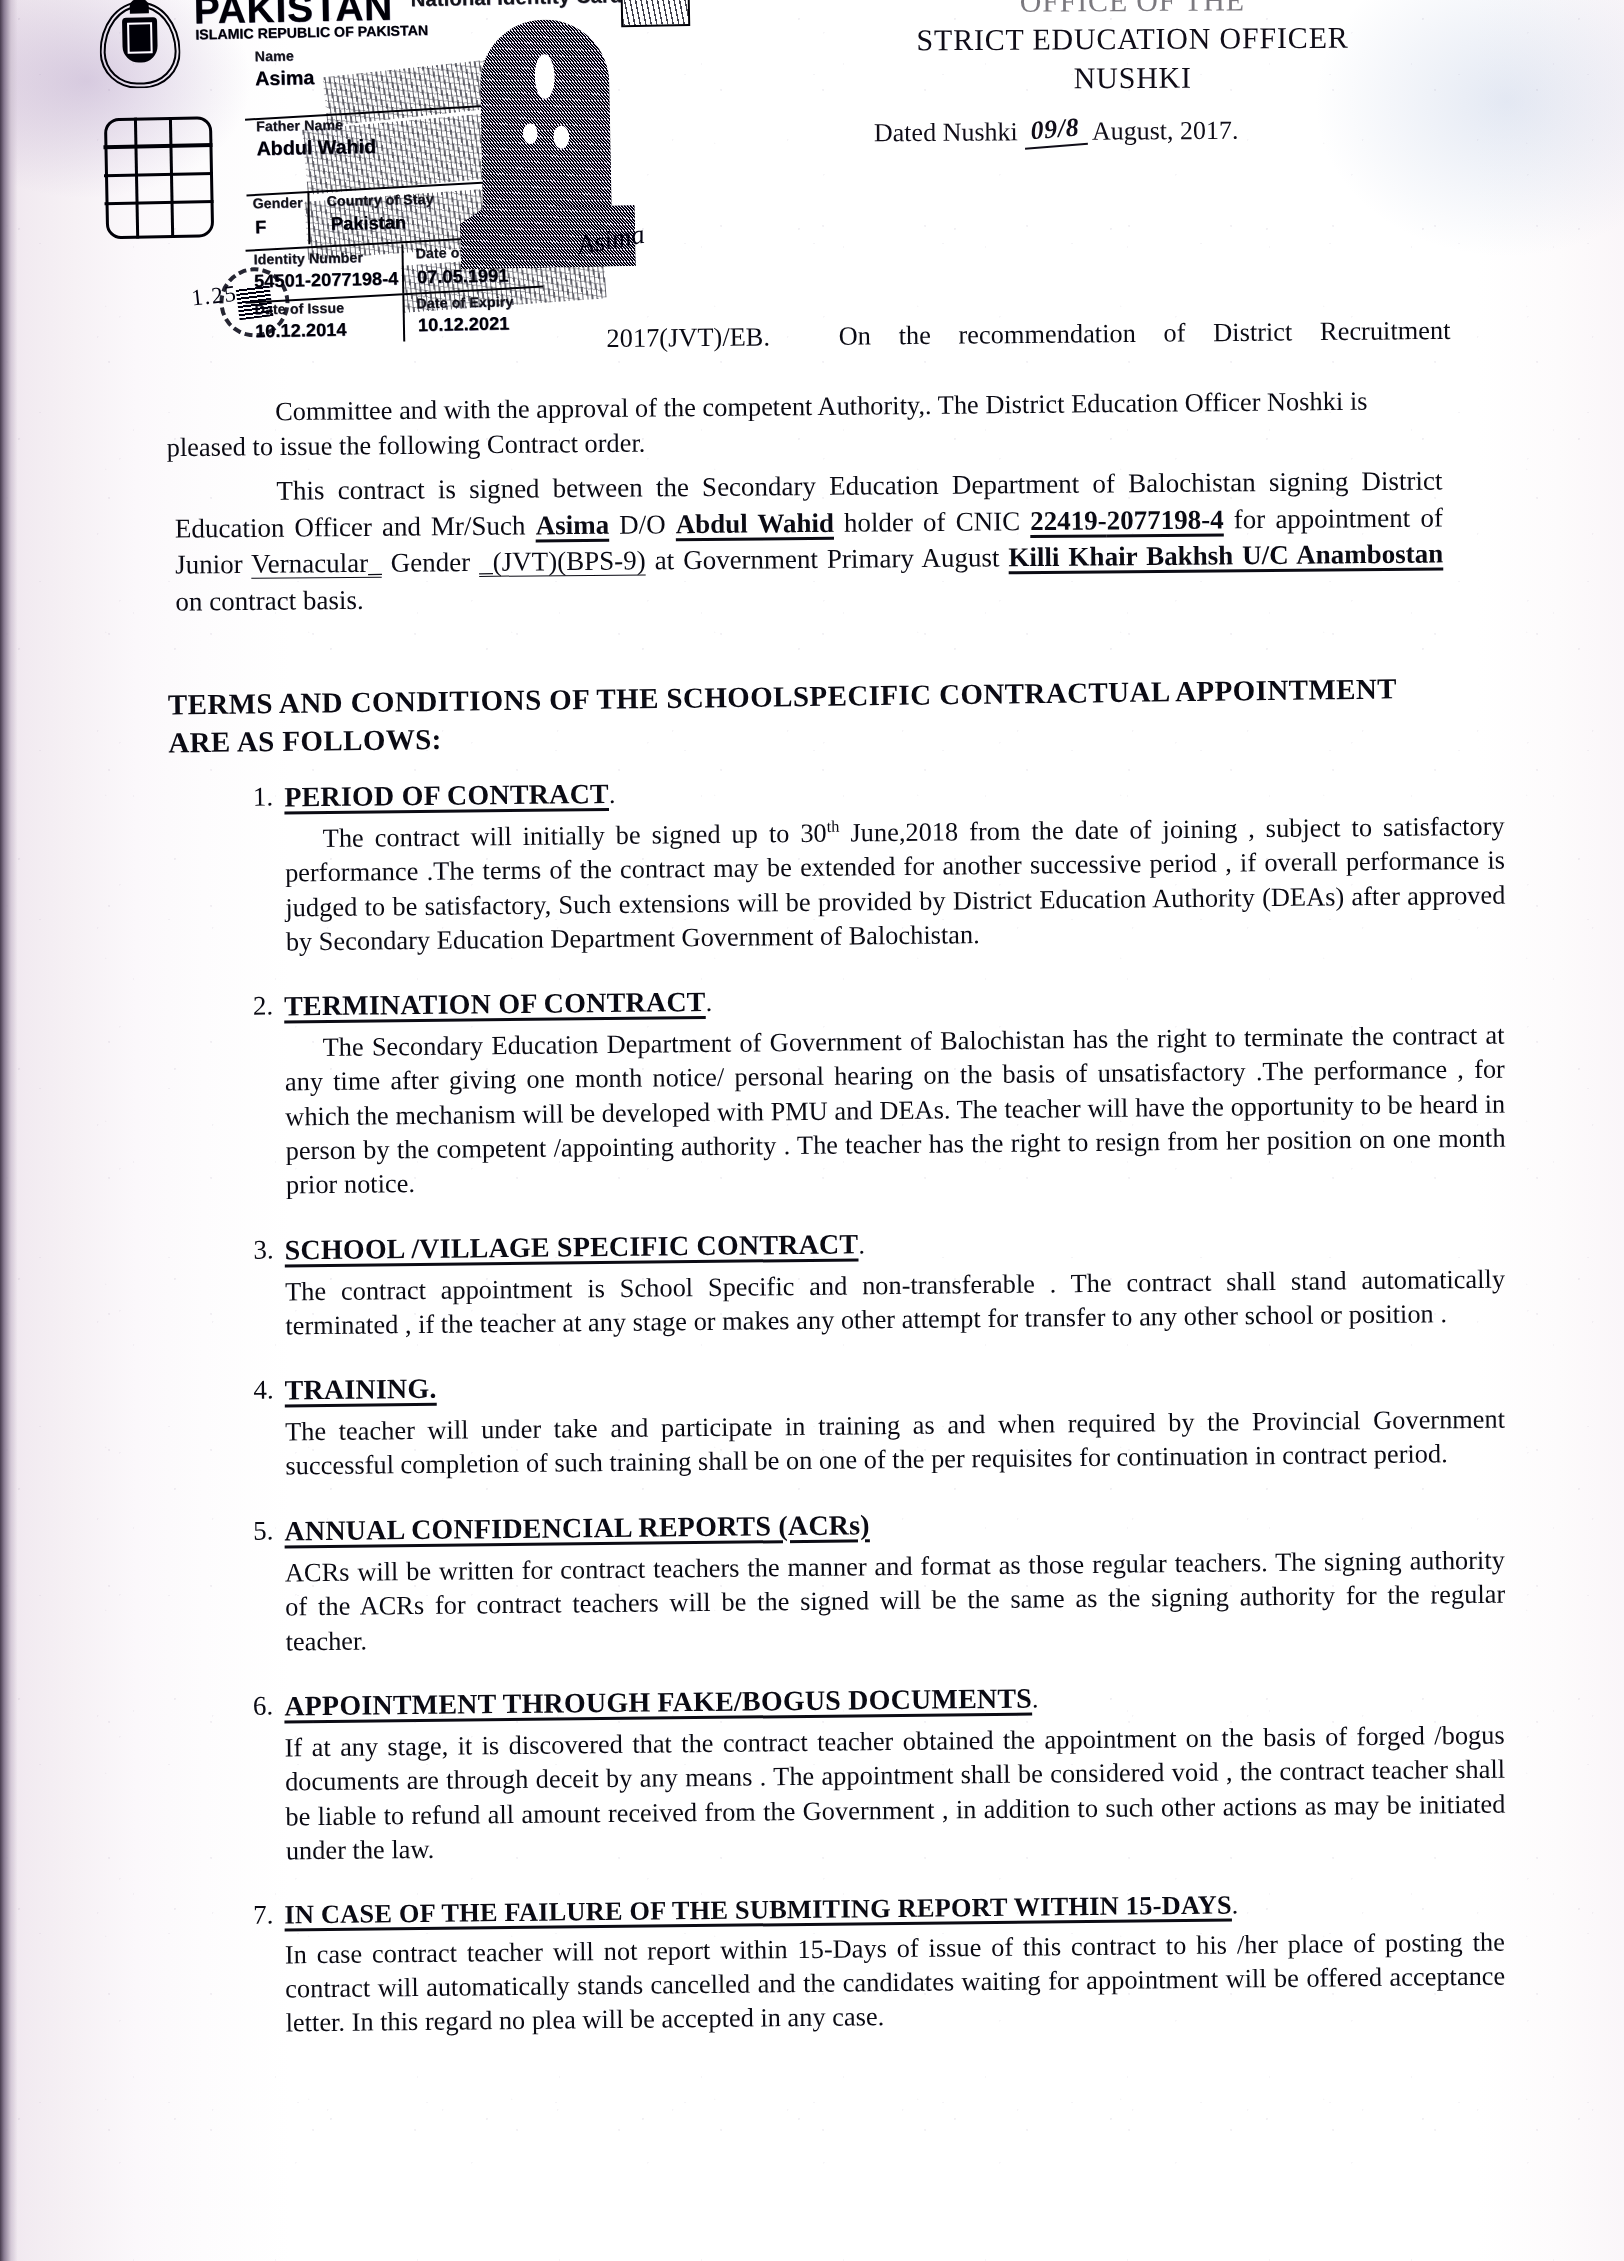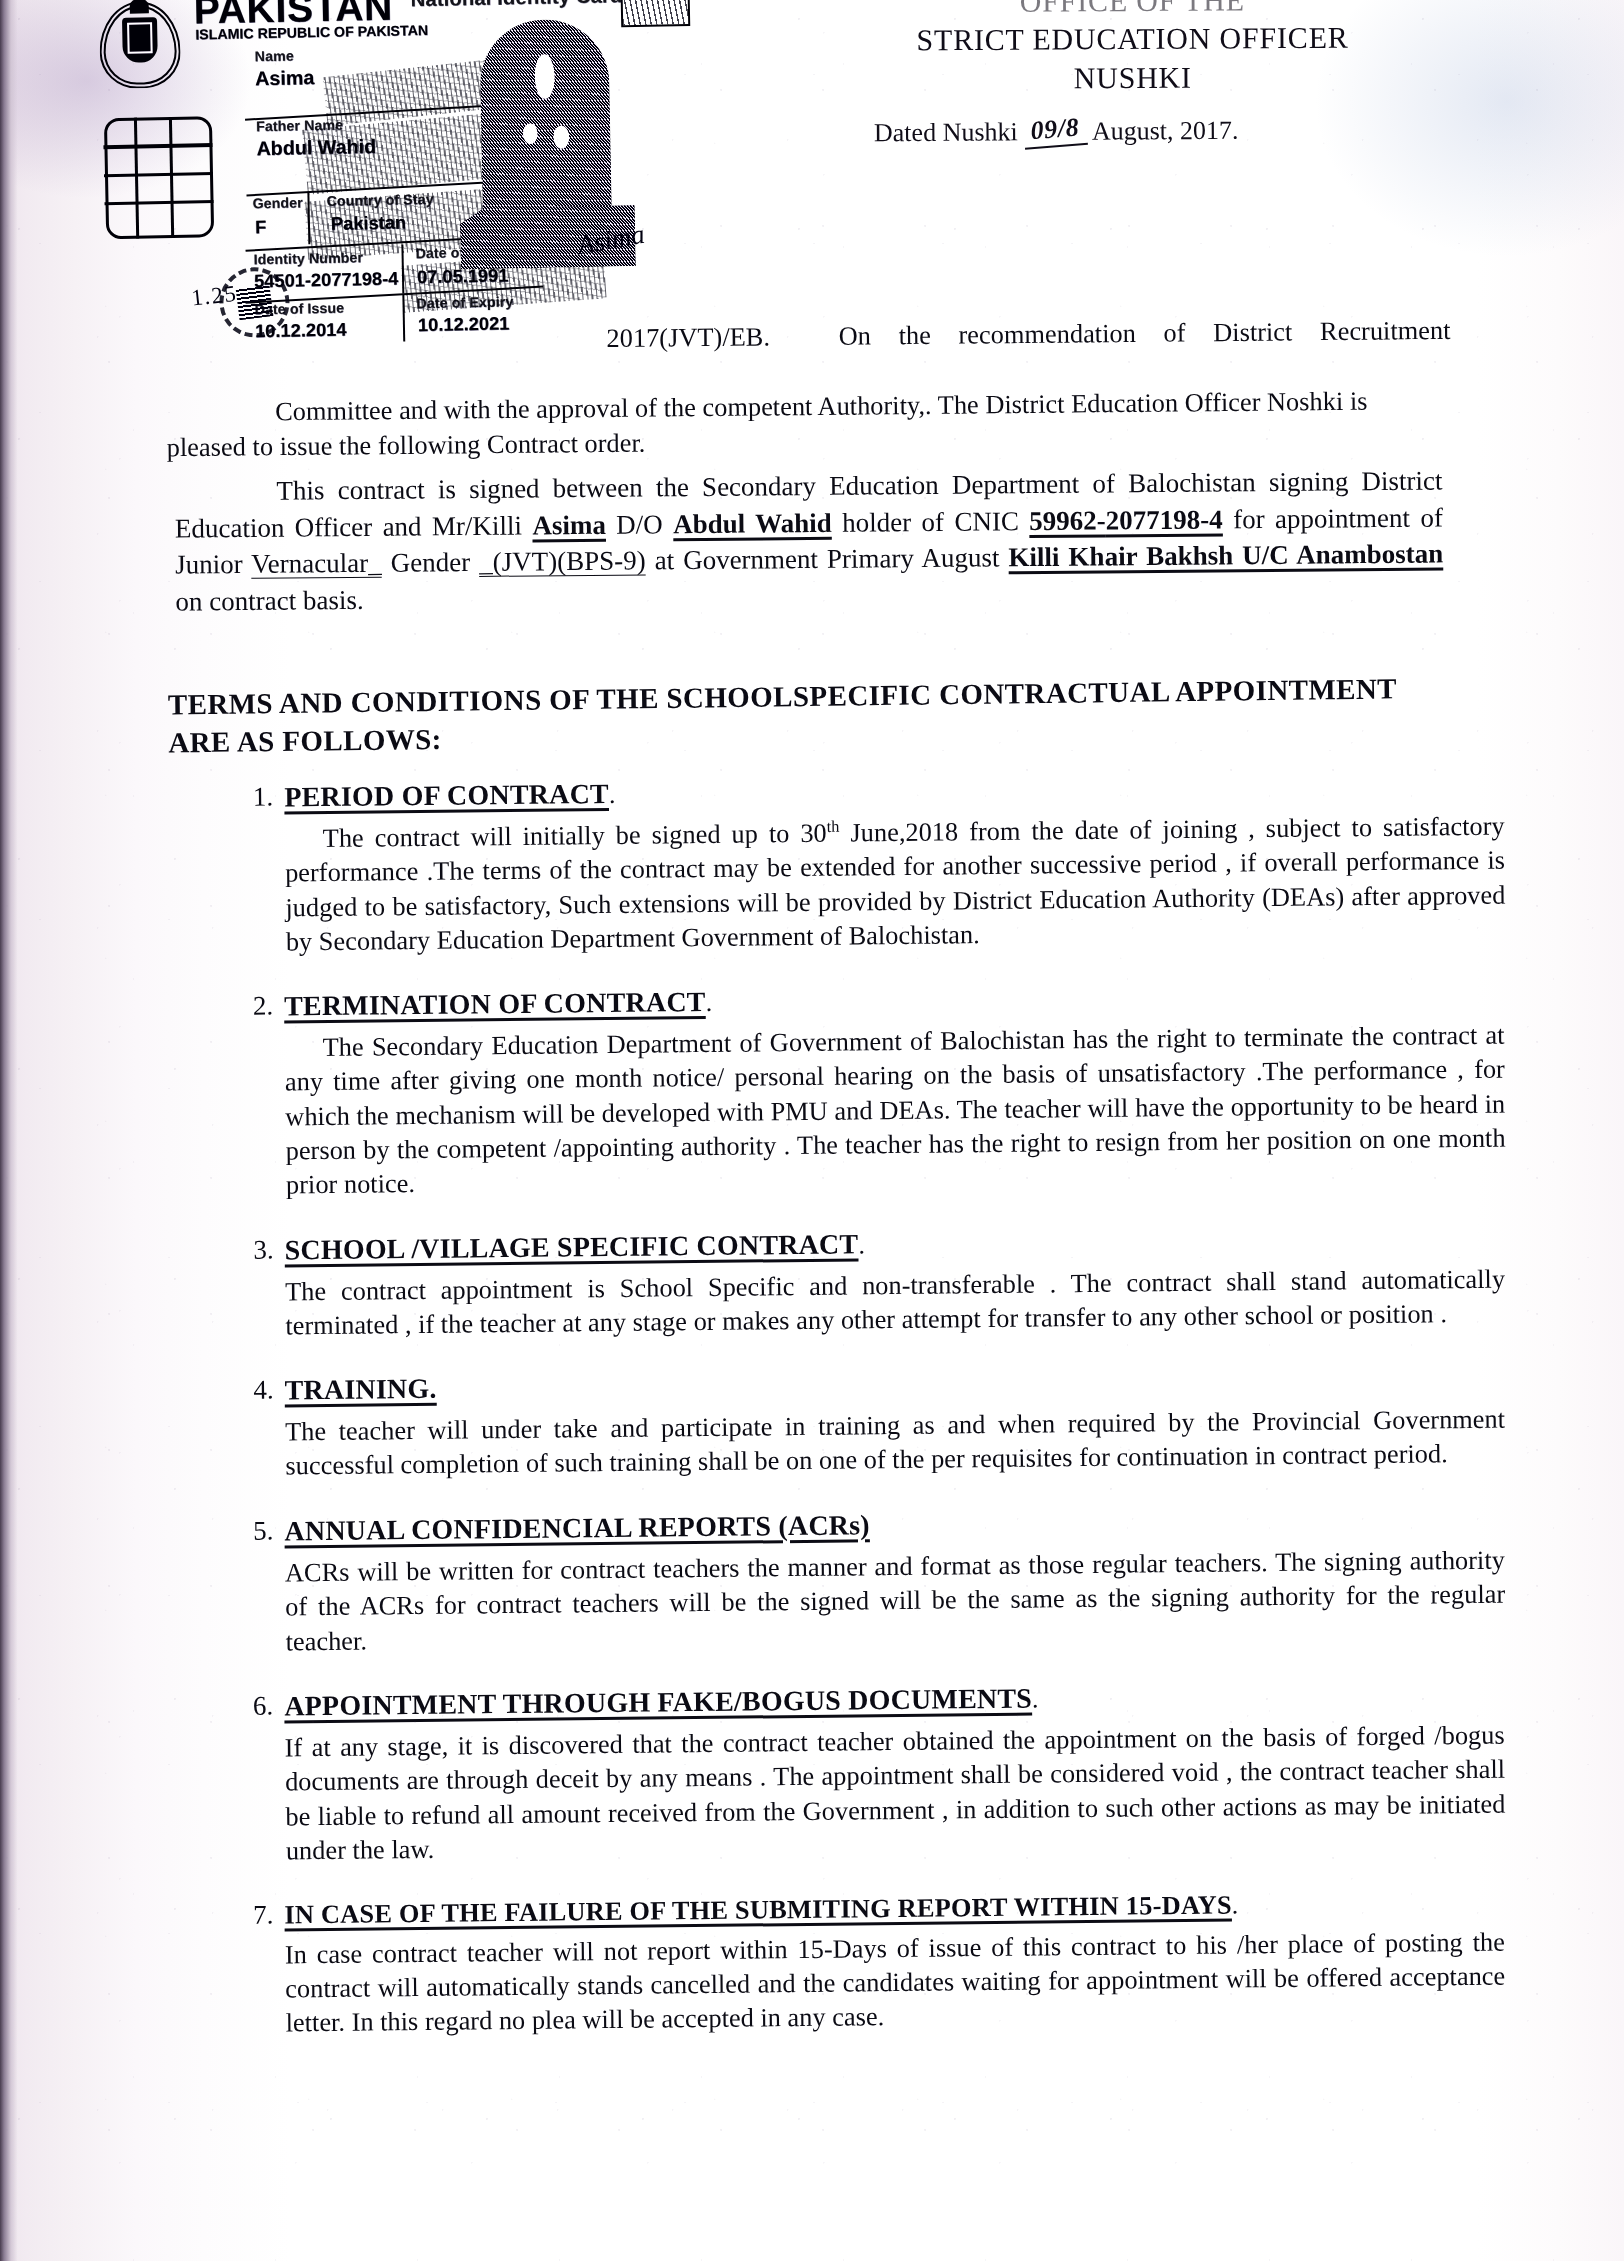--- a/index.html
+++ b/index.html
@@ -336,26 +336,26 @@
     <span style="display:inline-block;width:41px"></span><span>On the recommendation of District Recruitment</span>
     <span style="display:inline-block;width:100%"></span>
     <span style="display:inline-block; margin-left:102px; text-indent:0;">Committee and with the approval of the competent Authority,. The District Education Officer Noshki is</span>
     <span style="display:block; margin-left:-6.8px;">pleased to issue  the following  Contract order.</span>
   </div>
 
   <p id="contract-para" class="para">
     <span style="display:inline-block;width:102px"></span><span>This contract is signed between the Secondary Education Department of Balochistan</span>
     <span>signing</span>
     <span>District Education Officer and</span>
-    <span>Mr/Killi</span>
+    <span>Mr/Such</span>
     <span class="ul">Asima</span>
     <span>D/O</span>
     <span class="ul">Abdul Wahid</span>
     <span>holder of CNIC</span>
-    <span class="ul">59962-</span><span class="ul">2077198-4</span>
+    <span class="ul">22419-</span><span class="ul">2077198-4</span>
     <span>for appointment of Junior</span>
     <span class="ul-thin">Vernacular_</span>
     <span>Gender</span>
     <span class="ul-thin">_(JVT)(BPS-9)</span>
     <span>at Government Primary</span>
     <span>August</span>
     <span class="ul">Killi  Khair  Bakhsh  U/C  Anambostan</span>
     <span>on contract  basis.</span>
   </p>
 

